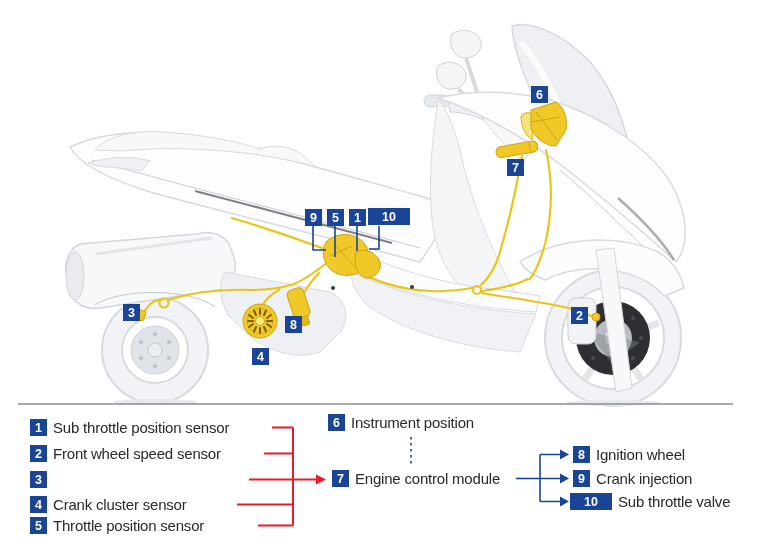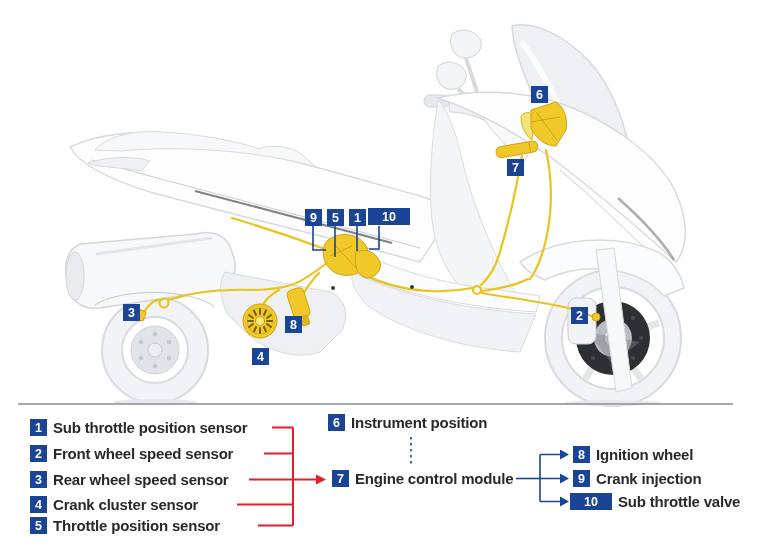--- a/index.html
+++ b/index.html
@@ -18,21 +18,21 @@
   .nbox{
     position:absolute;background:var(--marker-blue);color:#ffffff;
     font-weight:bold;font-size:12.5px;width:17px;height:17px;
     display:flex;align-items:center;justify-content:center;
     box-sizing:border-box;
   }
   .nbox.wide{width:42px;}
   .lrow{position:absolute;display:flex;align-items:center;gap:6px;white-space:nowrap;}
   .lrow .nbox{position:static;flex:0 0 auto;}
   .llabel{
-    font-size:15px;font-weight:bold;color:var(--text-dark);
+    font-size:15px;font-weight:normal;color:var(--text-dark);
     letter-spacing:-0.2px;line-height:17px;
   }
   .yellow-wire{stroke:var(--harness-yellow);stroke-width:2.2;fill:none;stroke-linecap:round;}
   .ycomp{fill:var(--component-yellow);stroke:#cfa30f;stroke-width:1;}
   .blue-line{stroke:var(--marker-blue);stroke-width:1.6;fill:none;}
   .blue-fill{fill:var(--marker-blue);}
   .red-line{stroke:var(--connector-red);stroke-width:2;fill:none;}
   .red-fill{fill:var(--connector-red);}
 </style>
 </head>
@@ -255,21 +255,20 @@
       <div class="lrow" style="left: 30px; top: 419px;">
         <span class="nbox">1</span>
         <span class="llabel">Sub throttle position sensor</span>
       </div>
       <div class="lrow" style="left: 30px; top: 445px;">
         <span class="nbox">2</span>
         <span class="llabel">Front wheel speed sensor</span>
       </div>
       <div class="lrow" style="left: 30px; top: 471px;">
         <span class="nbox">3</span>
-        <span class="llabel">Rear wheel speed sensor</span>
       </div>
       <div class="lrow" style="left: 30px; top: 496px;">
         <span class="nbox">4</span>
         <span class="llabel">Crank cluster sensor</span>
       </div>
       <div class="lrow" style="left: 30px; top: 517px;">
         <span class="nbox">5</span>
         <span class="llabel">Throttle position sensor</span>
       </div>
       <div class="lrow" style="left: 328px; top: 414px;">

